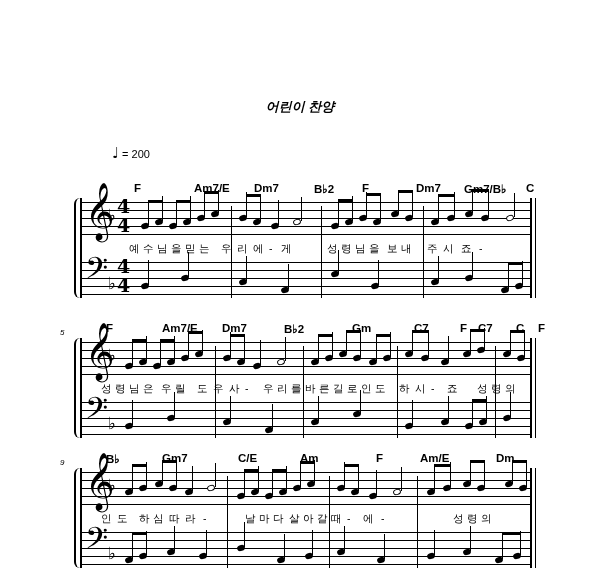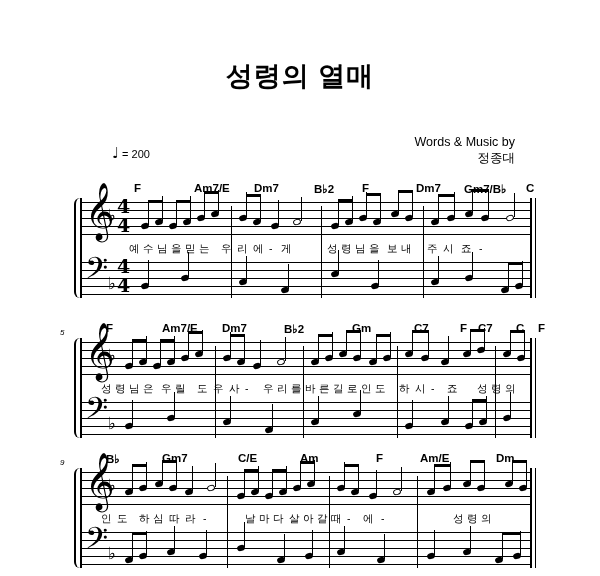--- a/index.html
+++ b/index.html
@@ -224,26 +224,22 @@
     font-size: 10.5px;
     white-space: nowrap;
     letter-spacing: -0.3px;
   }
 </style>
 </head>
 <body>
 
 <div class="sheet">
 
-  <div class="title">성령의 열매</div>
-
-  <div class="credits">
-    <div class="credit-line">Words  &amp;  Music  by</div>
-    <div class="credit-line">정종대</div>
-  </div>
+  <div class="subtitle">어린이 찬양</div>
+
 
   <div class="tempo">
     <span class="note-glyph">♩</span>
     <span>= 200</span>
   </div>
 
   <div class="system s1">
     <div class="chords">
       <span class="chord" style="left:48px">F</span>
       <span class="chord" style="left:108px">Am7/E</span>

